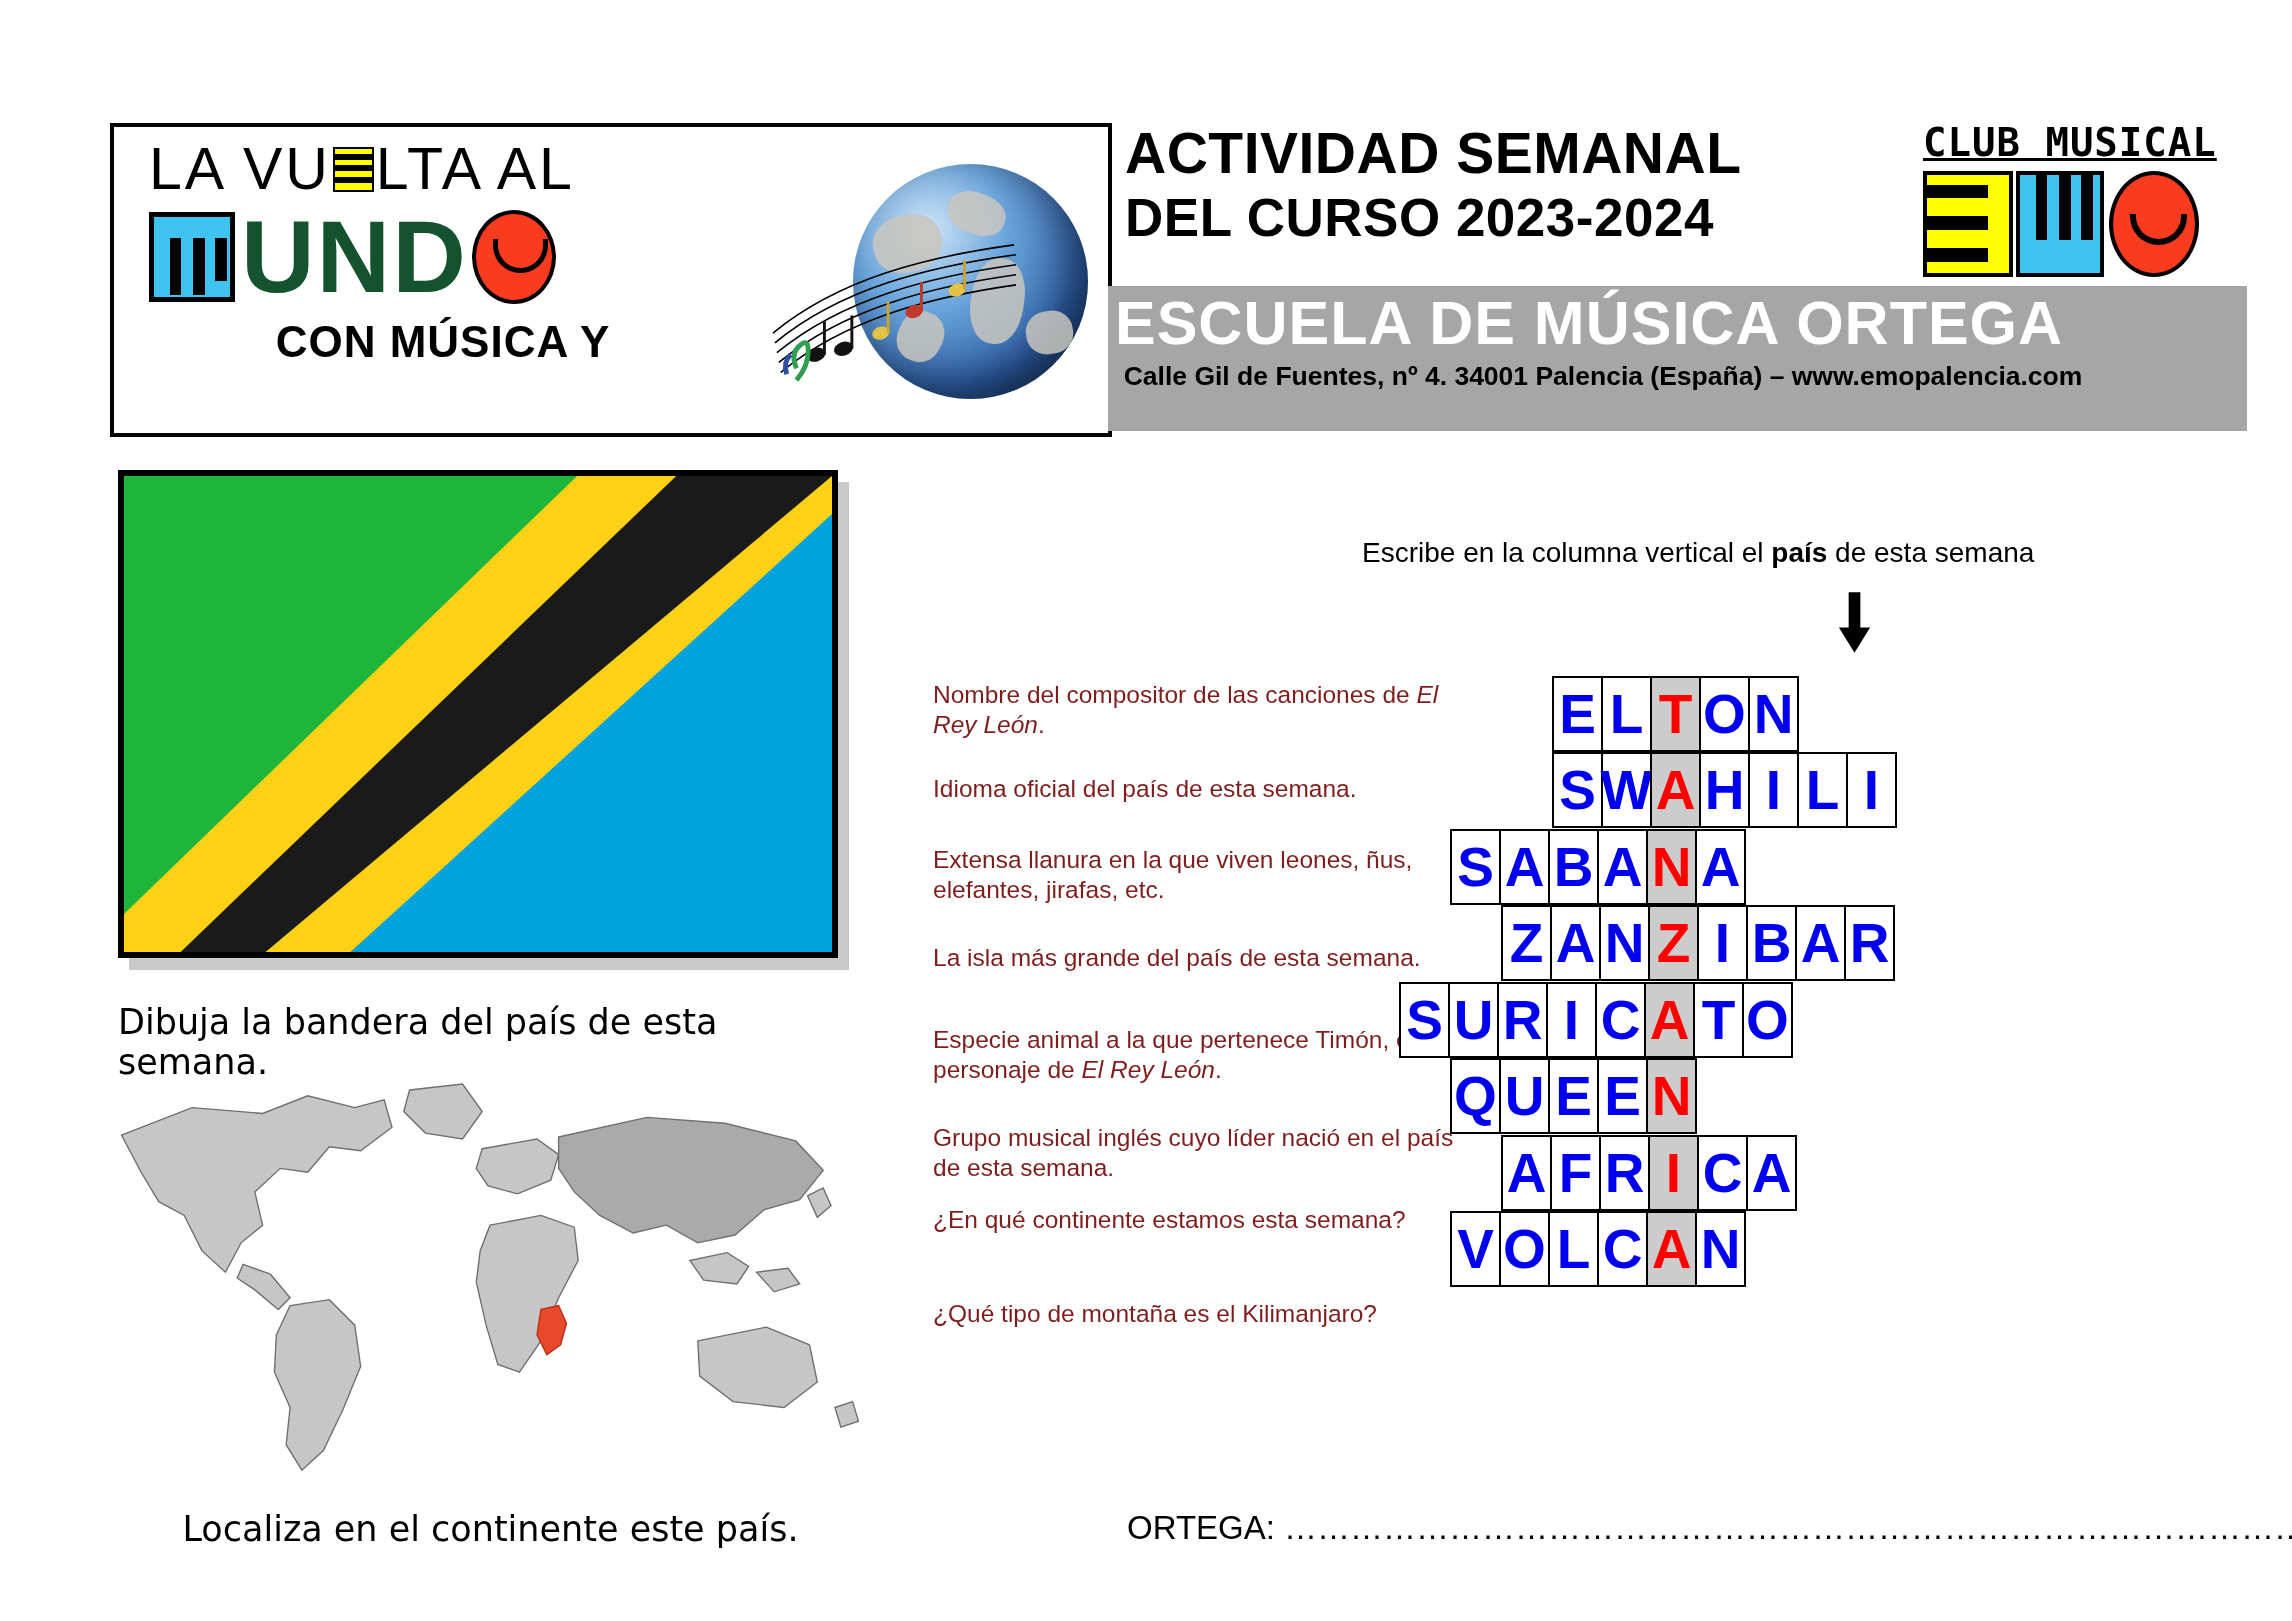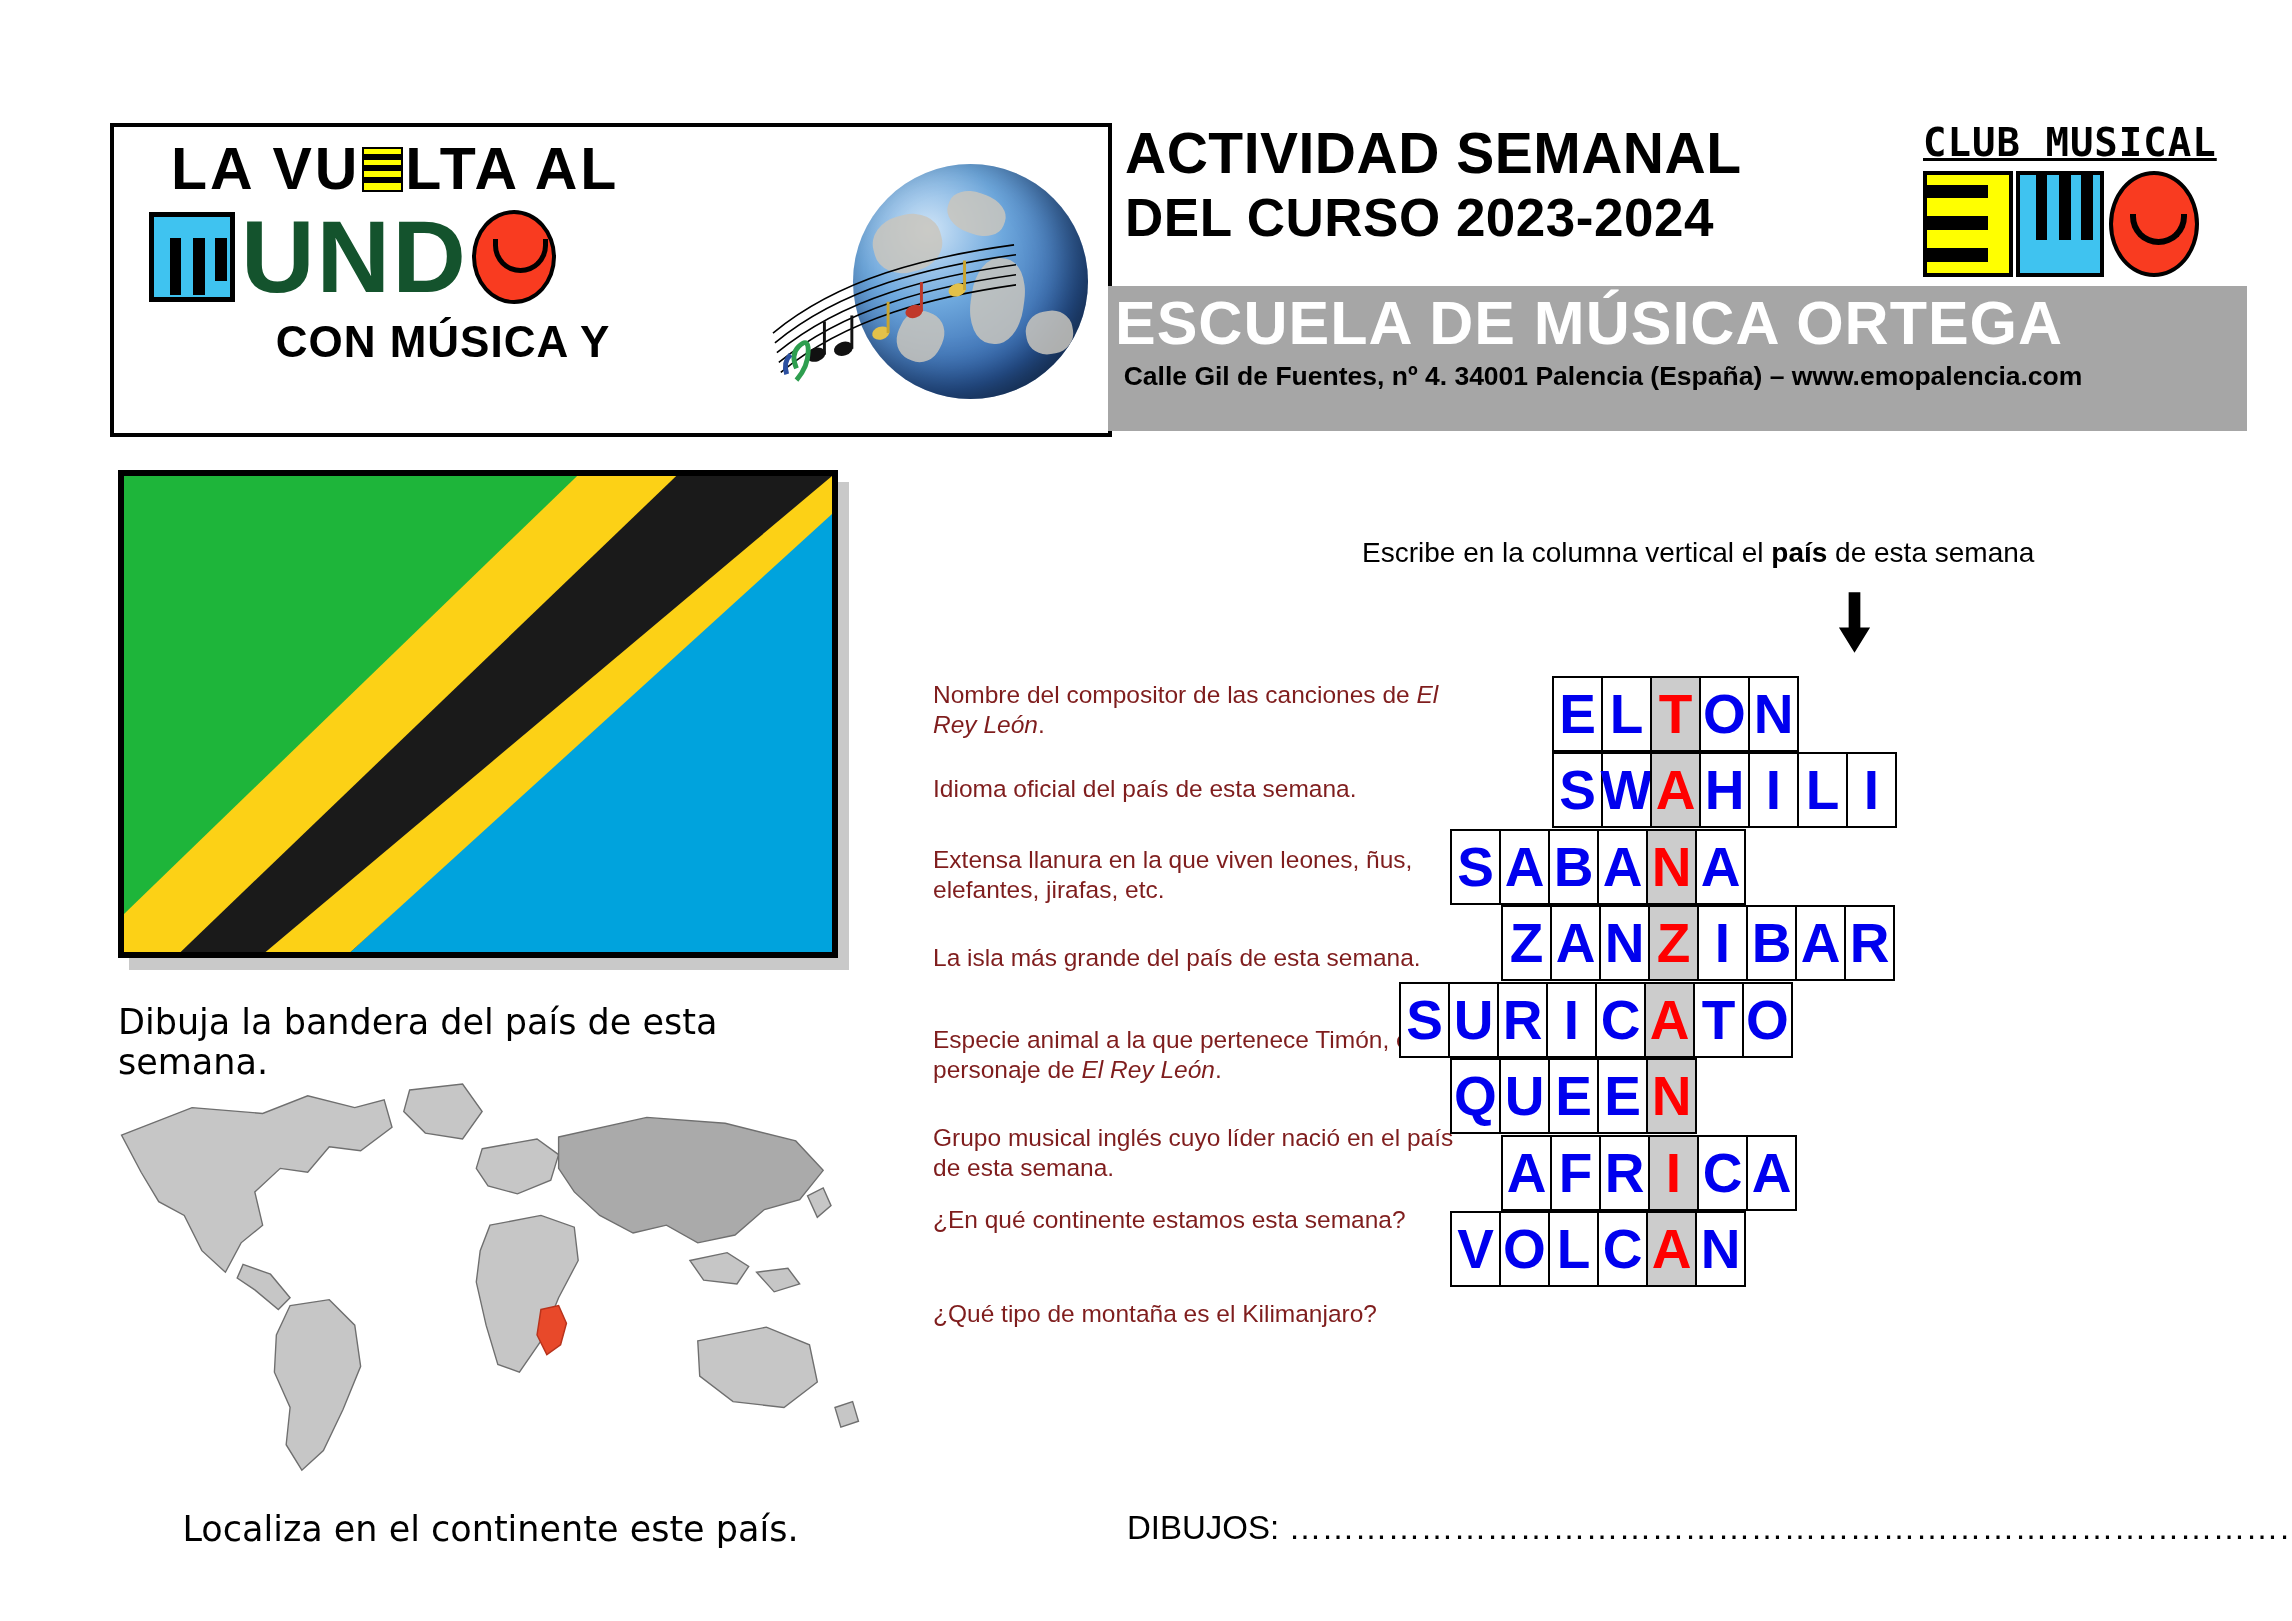--- a/index.html
+++ b/index.html
@@ -11,22 +11,22 @@
   .abs{position:absolute;}
 
   
   #logo-box{
     left:110px;top:123px;width:1002px;height:314px;
     border:4.9px solid #000;background:#fff;box-sizing:border-box;
     overflow:hidden;
   }
   #logo-text-wrap{position:absolute;left:35px;top:9.8px;width:627px;}
   .logo-line1{
-    font-size:59px;font-weight:bold;letter-spacing:2.9px;line-height:65px;
-    color:#000;white-space:nowrap;display:flex;align-items:center;margin-left:22px;
+    font-size:59px;font-weight:normal;letter-spacing:2.9px;line-height:65px;
+    color:#000;white-space:nowrap;display:flex;align-items:center;
   }
   .staff-e{
     display:inline-block;width:41px;height:45px;background:#ffff00;
     border:2.9px solid #000;box-sizing:border-box;position:relative;
     margin:0 2px;vertical-align:middle;
   }
   .staff-e i{position:absolute;left:0;width:100%;height:5.9px;background:#000;display:block;}
   .staff-e i:nth-child(1){top:4.9px;}
   .staff-e i:nth-child(2){top:16.7px;}
   .staff-e i:nth-child(3){top:28px;}
@@ -364,16 +364,16 @@
       <div class="cell">V</div>
       <div class="cell">O</div>
       <div class="cell">L</div>
       <div class="cell">C</div>
       <div class="cell hl">A</div>
       <div class="cell">N</div>
     </div>
   </div>
 
 <div class="abs" id="alumno">
-  <span>DIBUJOS:</span>
+  <span>ORTEGA:</span>
   <span>………………………………………………………………………………………</span>
 </div>
 
 
 </body></html>

